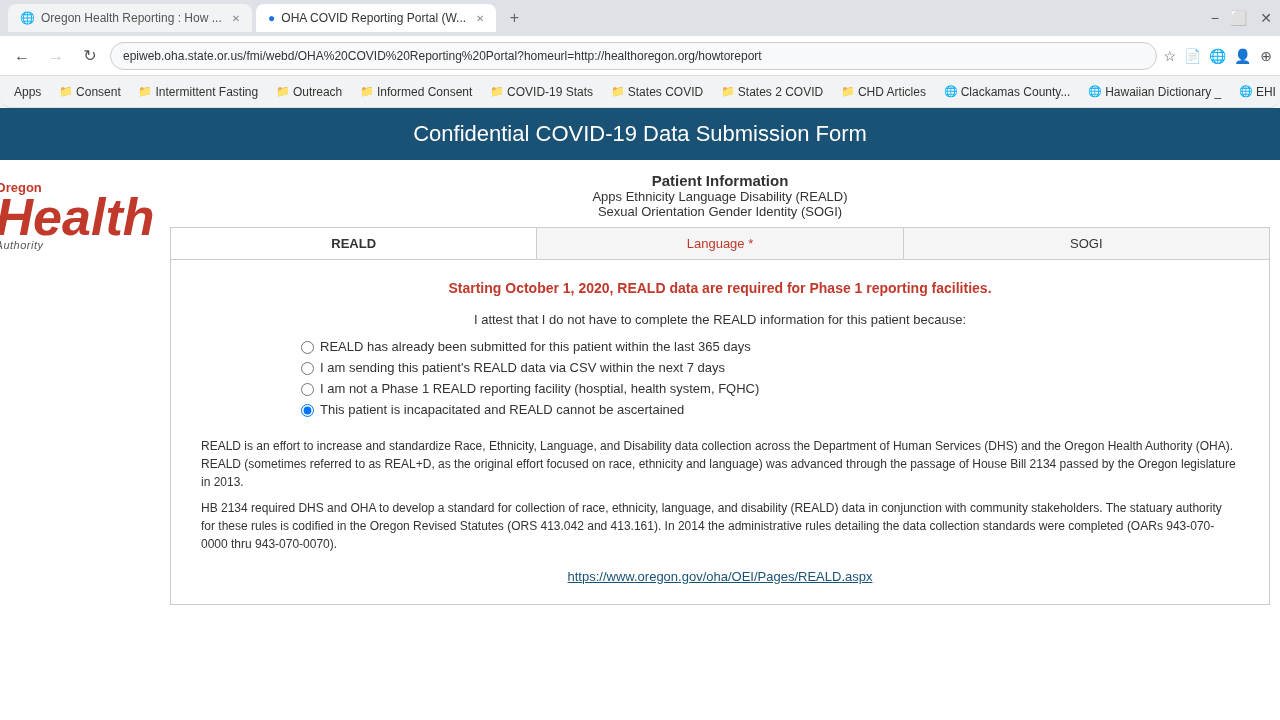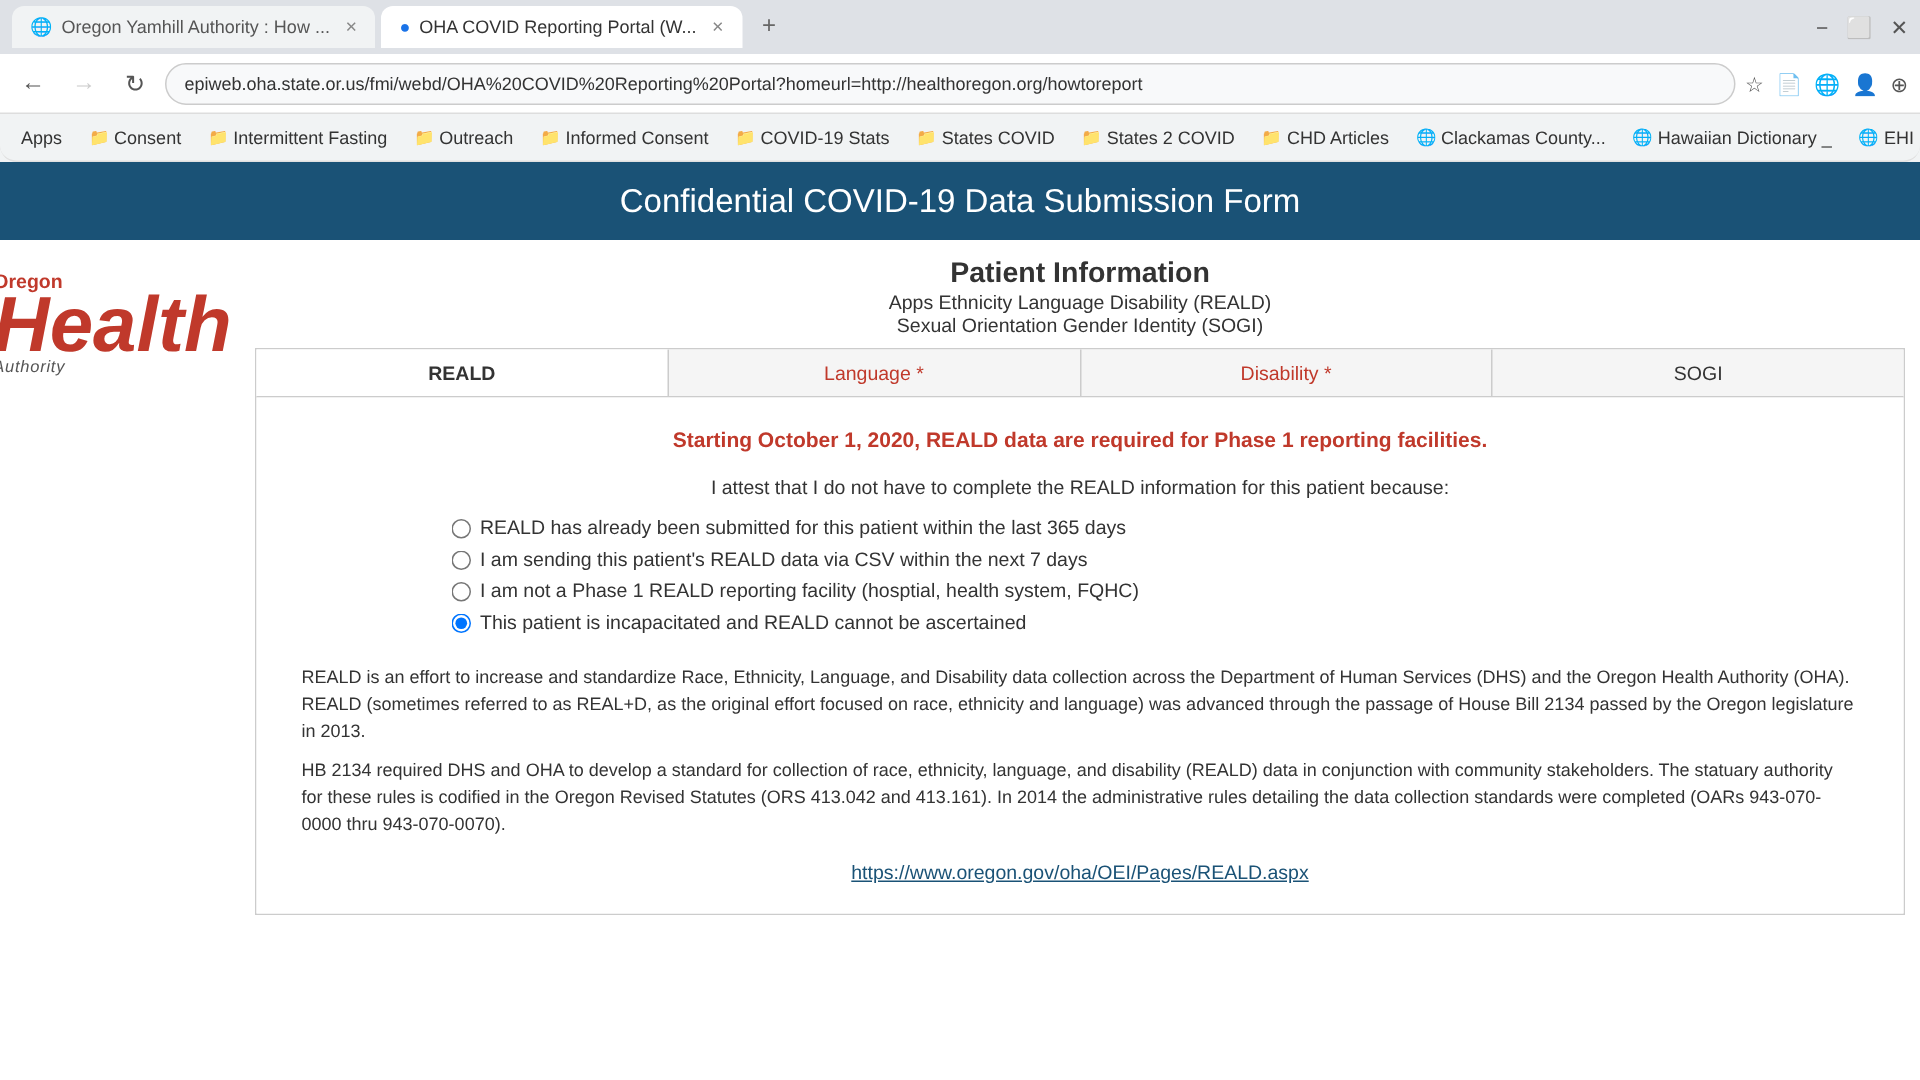--- a/index.html
+++ b/index.html
@@ -35,21 +35,21 @@
 
     
     .content-area { display: flex; min-height: 550px; }
     .left-logo { width: 150px; padding: 10px; }
     .oha-logo { display: flex; flex-direction: column; align-items: center; }
 
     .main-content { flex: 1; padding: 0 0 0 10px; }
 
     
     .patient-info-header { text-align: center; padding: 12px 0 8px 0; }
-    .patient-info-header h2 { font-size: 19px; font-weight: bold; color: #333; }
+    .patient-info-header h2 { font-size: 15px; font-weight: bold; color: #333; }
     .patient-info-header p { font-size: 13px; color: #333; }
 
     
     .tabs-container { margin: 0 10px; border: 1px solid #ccc; }
     .tabs-nav { display: flex; border-bottom: 1px solid #ccc; background: #f5f5f5; }
     .tab-item { flex: 1; padding: 8px 4px; text-align: center; font-size: 13px; color: #333; cursor: pointer; border-right: 1px solid #ccc; }
     .tab-item:last-child { border-right: none; }
     .tab-item.active { background: #fff; font-weight: bold; }
 
     .tab-content { padding: 20px 30px; background: #fff; }
@@ -71,21 +71,21 @@
     .reald-link a { color: #1a5276; font-size: 13px; }
   </style>
 </head>
 <body>
 
 <div class="browser-frame">
 
   <div class="title-bar">
     <div class="tab">
       <span>🌐</span>
-      <span>Oregon Yamhill Authority : How ...</span>
+      <span>Oregon Health Reporting : How ...</span>
       <span class="tab-close">✕</span>
     </div>
     <div class="tab active">
       <span style="color:#1a73e8;">●</span>
       <span>OHA COVID Reporting Portal (W...</span>
       <span class="tab-close">✕</span>
     </div>
     <div class="new-tab">+</div>
     <div class="window-controls">
       <span>−</span>
@@ -192,23 +192,20 @@
       </div>
 
       <div class="tabs-container">
         <div class="tabs-nav">
           <div class="tab-item active">
             <span>REALD</span>
           </div>
           <div class="tab-item" style="color:#c0392b;">
             <span>Language</span><span style="color:#c0392b;"> *</span>
           </div>
-          <div class="tab-item" style="color:#c0392b;">
-            <span>Disability</span><span style="color:#c0392b;"> *</span>
-          </div>
           <div class="tab-item" style="border-right:none;">
             <span>SOGI</span>
           </div>
         </div>
 
         <div class="tab-content">
           <div class="reald-notice">Starting October 1, 2020, REALD data are required for Phase 1 reporting facilities.</div>
 
           <div class="attest-text">I attest that I do not have to complete the REALD information for this patient because:</div>
 

